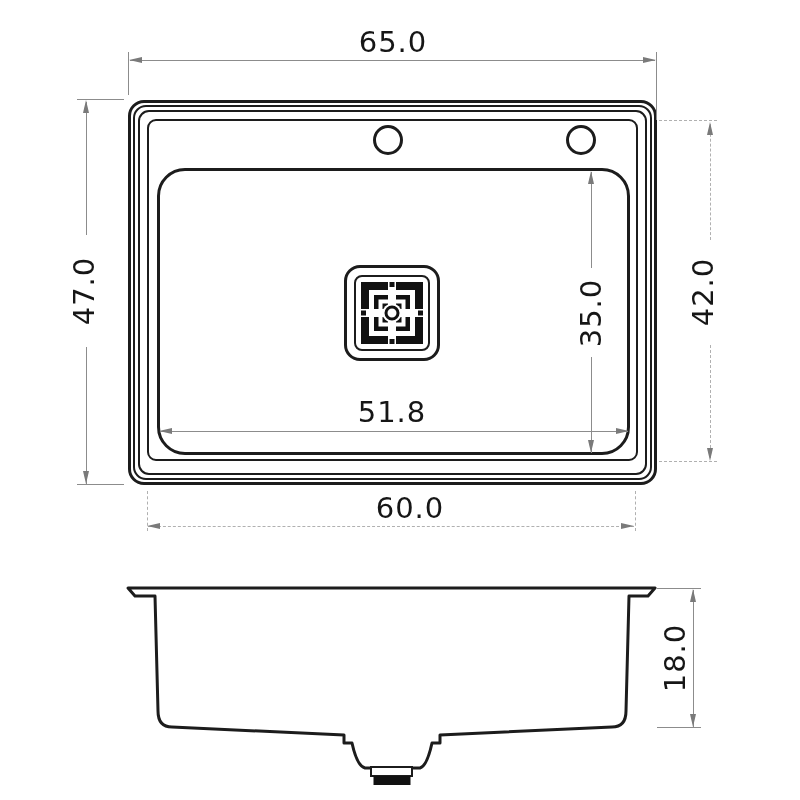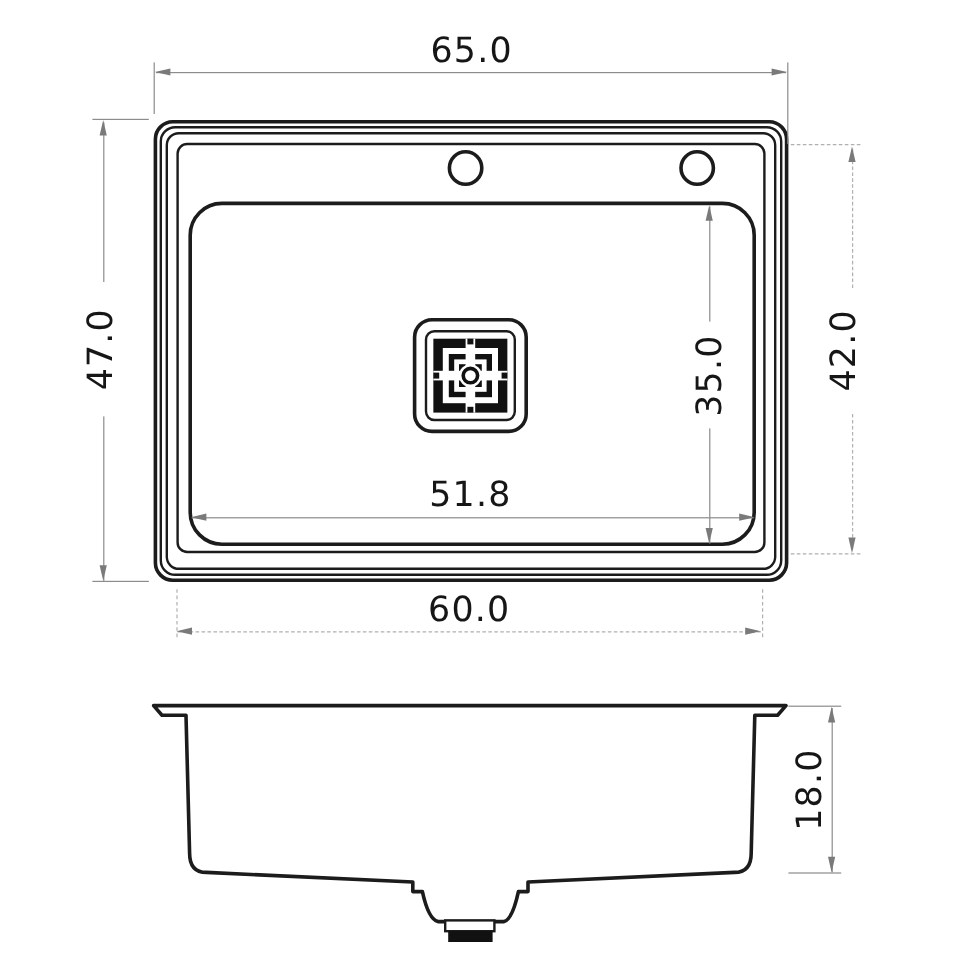--- a/index.html
+++ b/index.html
@@ -103,21 +103,21 @@
   <div class="dl" style="left:591px;top:357px;width:1px;height:96px;"></div>
   <div class="ar ar-u" style="left:587.5px;top:171px;"></div>
   <div class="ar ar-d" style="left:587.5px;top:440px;"></div>
   <span class="dim-label vert" style="left:591px;top:313px;">35.0</span>
 
   <div class="dash-v" style="left:147px;top:491px;height:40px;"></div>
   <div class="dash-v" style="left:635px;top:491px;height:40px;"></div>
   <div class="dash-h" style="left:148px;top:526px;width:486px;"></div>
   <div class="ar ar-l" style="left:147px;top:523px;"></div>
   <div class="ar ar-r" style="left:621px;top:523px;"></div>
-  <span class="dim-label" style="left:391px;top:508px;">60.0</span>
+  <span class="dim-label" style="left:410px;top:508px;">60.0</span>
 
   <div class="dash-h" style="left:659px;top:120px;width:58px;"></div>
   <div class="dash-h" style="left:659px;top:461px;width:58px;"></div>
   <div class="dash-v" style="left:710px;top:124px;height:116px;"></div>
   <div class="dash-v" style="left:710px;top:345px;height:113px;"></div>
   <div class="ar ar-u" style="left:706.5px;top:122px;"></div>
   <div class="ar ar-d" style="left:706.5px;top:448px;"></div>
   <span class="dim-label vert" style="left:703px;top:292px;">42.0</span>
 
   <div class="ext" style="left:657px;top:588px;width:44px;height:1px;"></div>

